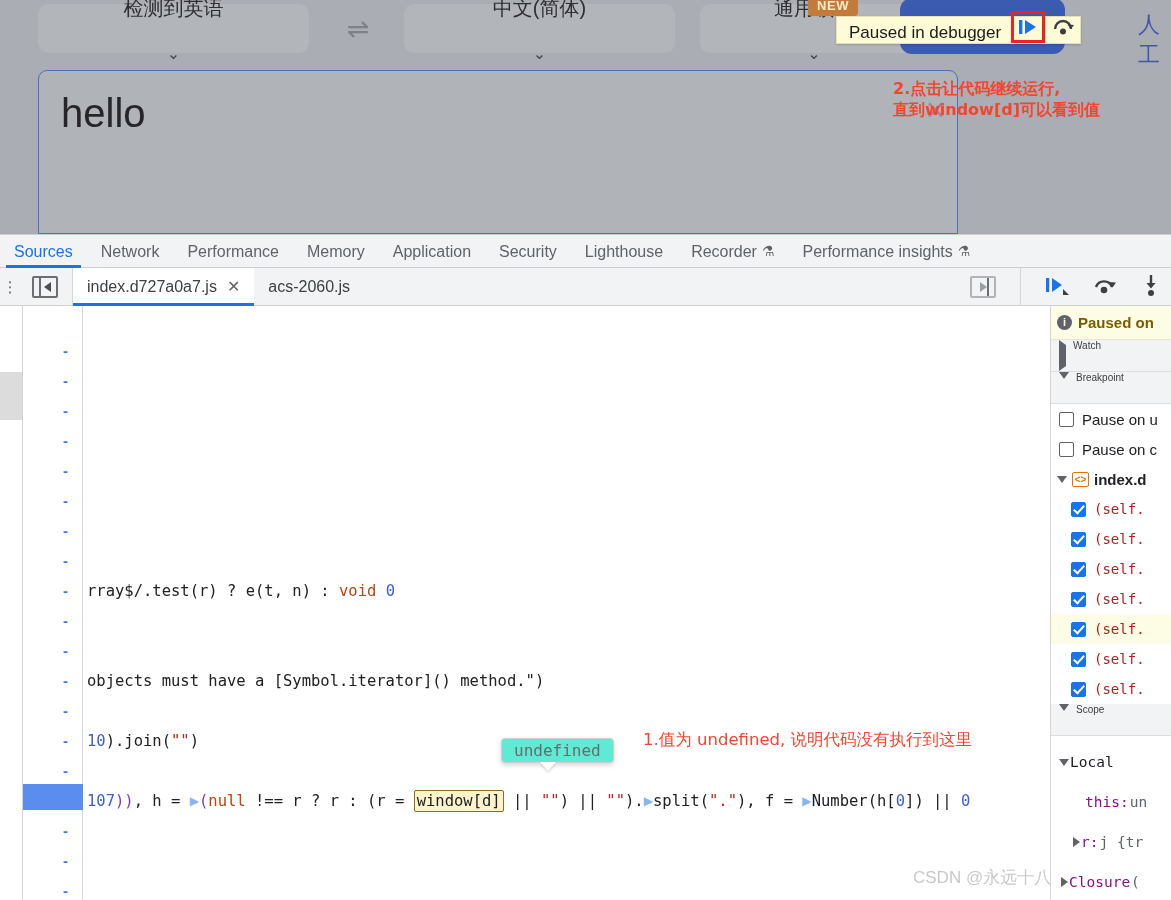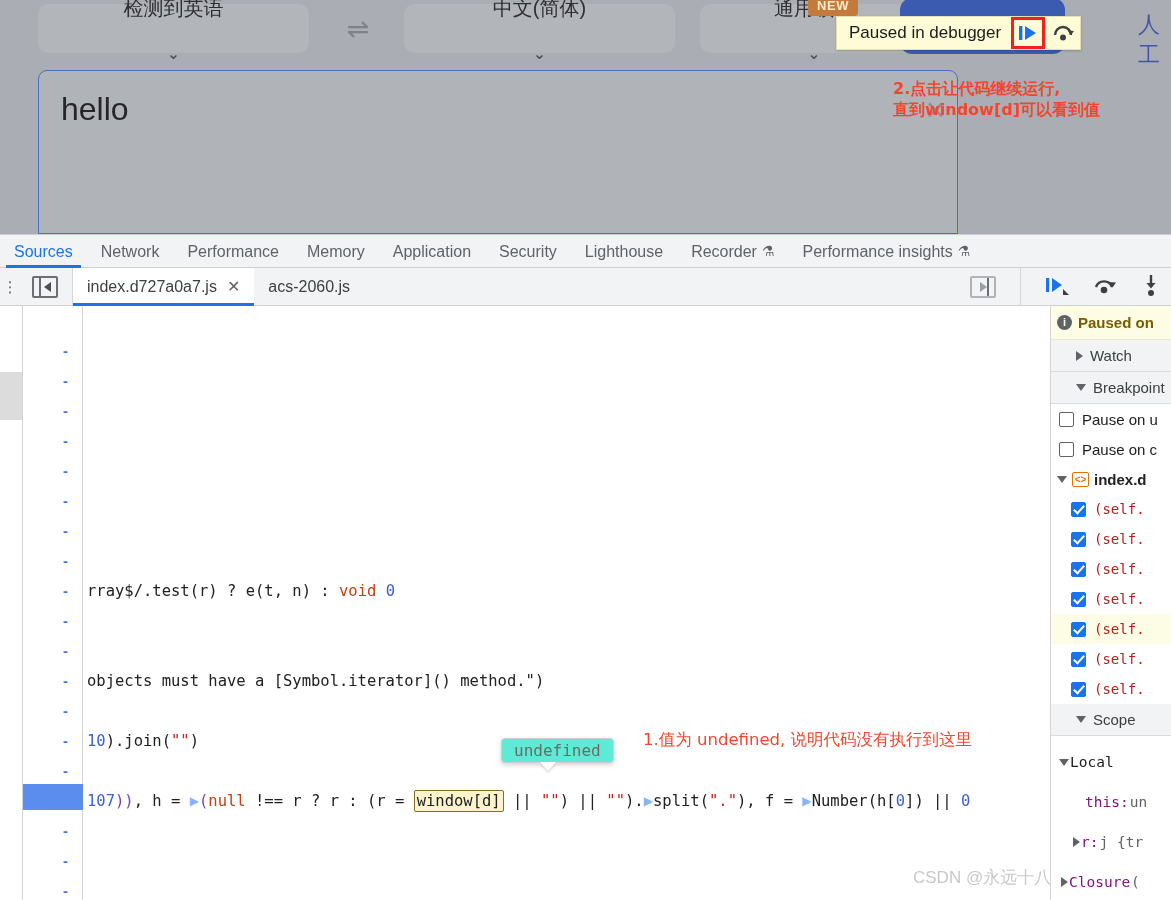--- a/index.html
+++ b/index.html
@@ -49,38 +49,38 @@
     font-size:22px; color:#4256a8;
   }
   
   .trans-card{
     position:absolute; left:38px; top:70px; width:920px; height:164px;
     background:#b0b3b8; border:1px solid #4a6fbe;
     border-radius:9px 9px 0 0;
   }
   .trans-text{
     position:absolute; left:22px; top:20px;
-    font-size:32px; color:#26262a;
+    font-size:40px; color:#26262a;
   }
   .clear-x{
     position:absolute; left:925px; top:98px;
     font-size:25px; color:#8b8e95; line-height:1;
   }
   
   .anno2{
     position:absolute; left:893px; top:78px;
     color:#f4452c; font-size:16px; font-weight:bold; line-height:21px;
     white-space:nowrap;
     font-family:"DejaVu Sans", sans-serif;
   }
   
   .paused-bubble{
-    position:absolute; left:836px; top:16px; height:34px;
+    position:absolute; left:836px; top:16px; height:28px;
     background:#fdfcd7; border:1px solid #e2e0b4;
-    display:flex; align-items:center;
+    display:flex; align-items:flex-end;
     box-shadow:0 1px 2px rgba(0,0,0,.18);
     z-index:40;
   }
   .paused-bubble .pb-text{
     font-size:17px; color:#1c1c1c; padding:0 10px 0 12px;
     font-family:"Liberation Sans", sans-serif;
   }
   .pb-btn{
     width:34px; height:32px; display:flex; align-items:center; justify-content:center;
   }
@@ -235,23 +235,23 @@
     border-bottom:1px solid #e8e6cf;
   }
   .info-dot{
     width:15px; height:15px; border-radius:50%; background:#5f6368;
     color:#fdfce5; font-size:11px; font-weight:bold; text-align:center;
     line-height:15px; flex:none;
   }
   .paused-on span{ color:#7a5d00; font-weight:bold; font-size:15px; white-space:nowrap; }
 
   .sec-head{
-    height:32px; display:flex; align-items:center; gap:7px;
-    padding-left:25px; background:#f1f3f4; border-bottom:1px solid #dadce0;
-    font-size:15px; color:#3c4043; white-space:nowrap;
+    height:32px; display:flex; gap:7px;
+    padding-left:8px; background:#f1f3f4; border-bottom:1px solid #dadce0;
+    font-size:10px; color:#3c4043; white-space:nowrap;
   }
   .tri-r{ border-style:solid; border-width:5px 0 5px 7px;
     border-color:transparent transparent transparent #5f6368; }
   .tri-d{ border-style:solid; border-width:7px 5px 0 5px;
     border-color:#5f6368 transparent transparent transparent; }
 
   .cb-row{ height:30px; display:flex; align-items:center; gap:8px; padding-left:8px;
     white-space:nowrap; }
   .cbox{ width:15px; height:15px; border:1.6px solid #5f6368; border-radius:2px; flex:none; }
   .cbox.on{ background:#1a73e8; border-color:#1a73e8; position:relative; }

